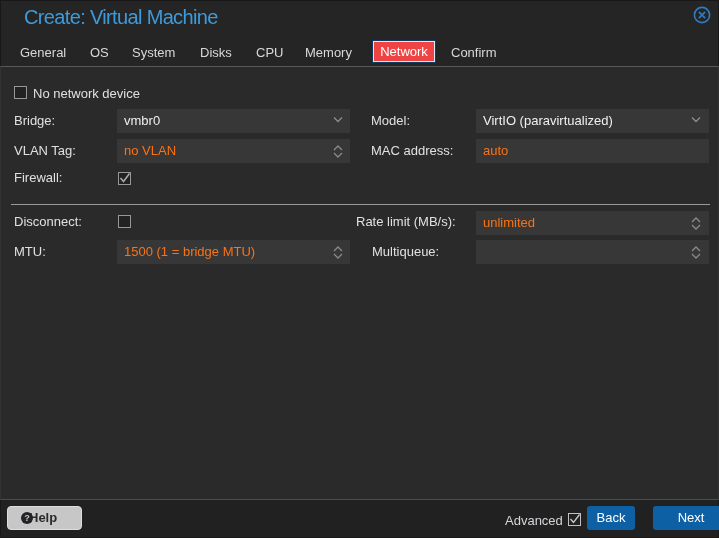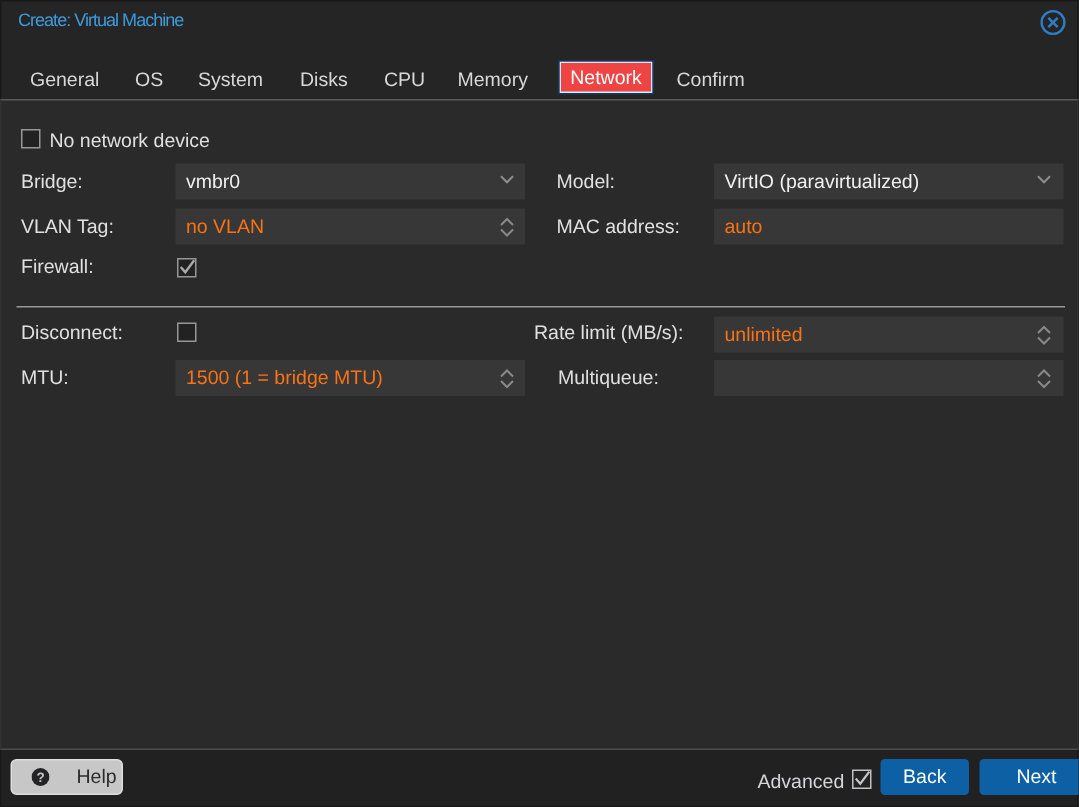--- a/index.html
+++ b/index.html
@@ -4,21 +4,21 @@
 <style>
 html,body{margin:0;padding:0;}
 body{
   width:719px;height:538px;position:relative;overflow:hidden;
   background:#252525;
   font-family:"Liberation Sans",sans-serif;
   font-size:13px;color:#e0e0e0;
   -webkit-font-smoothing:antialiased;
 }
 .win{position:absolute;left:0;top:0;width:717px;height:536px;border:1px solid #181818;background:#252525;}
-.title{position:absolute;left:12px;top:6px;font-size:12px;letter-spacing:-0.65px;color:#3d9bdc;}
+.title{position:absolute;left:24px;top:6px;font-size:20px;letter-spacing:-0.65px;color:#3d9bdc;}
 .close{position:absolute;left:693px;top:6px;width:18px;height:18px;}
 .tabs{position:absolute;left:0;top:40px;width:706px;height:23px;text-decoration:underline;}
 .tab{position:absolute;top:5px;color:#d8d8d8;}
 .tabsel{position:absolute;left:373px;top:1px;width:60px;height:19px;
   background:#ef4444;border:1px solid #dbeafa;outline:1px solid #0b3c61;
   color:#fff;text-align:center;line-height:19px;}
 .panel{position:absolute;left:0px;top:66px;width:719px;height:434px;box-sizing:border-box;border-top:1px solid #585858;border-bottom:1px solid #4c4c4c;border-left:1px solid #323232;border-right:1px solid #323232;background:#2a2a2a;}
 .lbl{position:absolute;color:#e0e0e0;}
 .field{position:absolute;width:233px;height:24px;background:#373737;color:#f0f0f0;line-height:24px;}
 .field .tx{padding-left:7px;}
@@ -101,20 +101,20 @@
 <div class="field" style="left:476px;top:240px;"></div>
 <svg class="chev" style="left:691px;top:246px;" width="10" height="13">
     <path d="M1 5 L5 1 L9 5" fill="none" stroke="#8a8a8a" stroke-width="1.3"></path>
     <path d="M1 8 L5 12 L9 8" fill="none" stroke="#8a8a8a" stroke-width="1.3"></path>
   </svg>
 
 <div class="toolbar"></div>
 <div class="helpbtn"><svg style="position:absolute;left:13px;top:5px;" width="12" height="12" viewBox="0 0 12 12">
       <circle cx="6" cy="6" r="6" fill="#232326"></circle>
       <text x="6" y="9" text-anchor="middle" font-size="9" font-weight="bold" fill="#c6c6c8" font-family="Liberation Sans">?</text>
-    </svg><span style="padding-left:43px;">Help</span></div>
+    </svg><span style="padding-left:21px;font-weight:bold;">Help</span></div>
 <span class="lbl" style="left:505px;top:513px;color:#d6d6da;">Advanced</span>
 <span class="cb" style="left:568px;top:513px;border-color:#c2c2c6;"></span>
 <svg class="chev" style="left:568px;top:512px;" width="14" height="14">
     <path d="M2.5 7 L5.5 10.5 L11.5 2.5" fill="none" stroke="#c6c6c6" stroke-width="1.4"></path>
   </svg>
-<div class="btn" style="left:587px;width:59px;">Back</div>
+<div class="btn" style="left:587px;width:48px;">Back</div>
 <div class="btn" style="left:653px;width:76px;">Next</div>
 
 </body></html>

